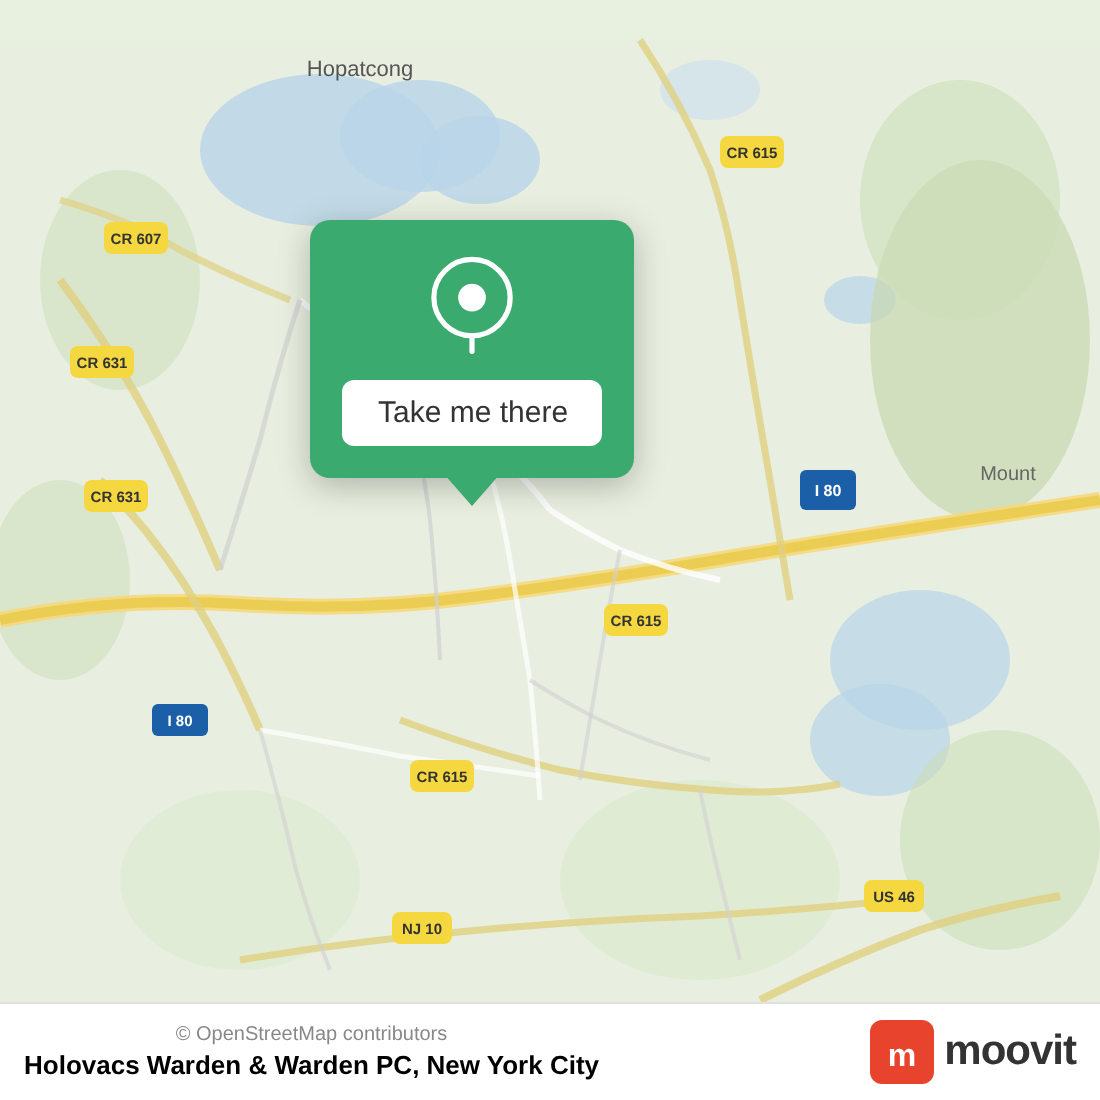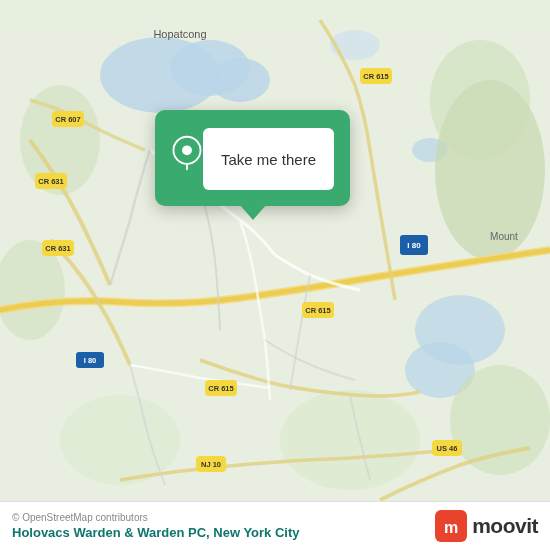--- a/index.html
+++ b/index.html
@@ -18,25 +18,26 @@
       position: absolute;
       top: 0; left: 0;
       width: 100%; height: 100%;
     }
 
     
     #popup-card {
       position: absolute;
       top: 110px;
       left: 155px;
-      width: 195px;
+      width: 162px;
       background: #3aaa6e;
       border-radius: 10px;
       display: flex;
-      flex-direction: row;
+      flex-direction: column;
+      align-items: center;
       padding: 18px 16px 16px;
       box-shadow: 0 4px 16px rgba(0,0,0,0.25);
       z-index: 10;
     }
 
     #popup-card::after {
       content: '';
       position: absolute;
       bottom: -14px;
       left: 50%;
@@ -84,26 +85,27 @@
     }
 
     #bottom-left {
       display: flex;
       flex-direction: column;
     }
 
     #attribution {
       font-size: 10px;
       color: #888;
+      text-align: center;
     }
 
     #location-name {
       font-size: 13px;
       font-weight: 600;
-      color: #0f766e;
+      color: #000000;
       margin-top: 2px;
     }
 
     #moovit-logo {
       display: flex;
       align-items: center;
       gap: 5px;
     }
 
     #moovit-logo-icon {

